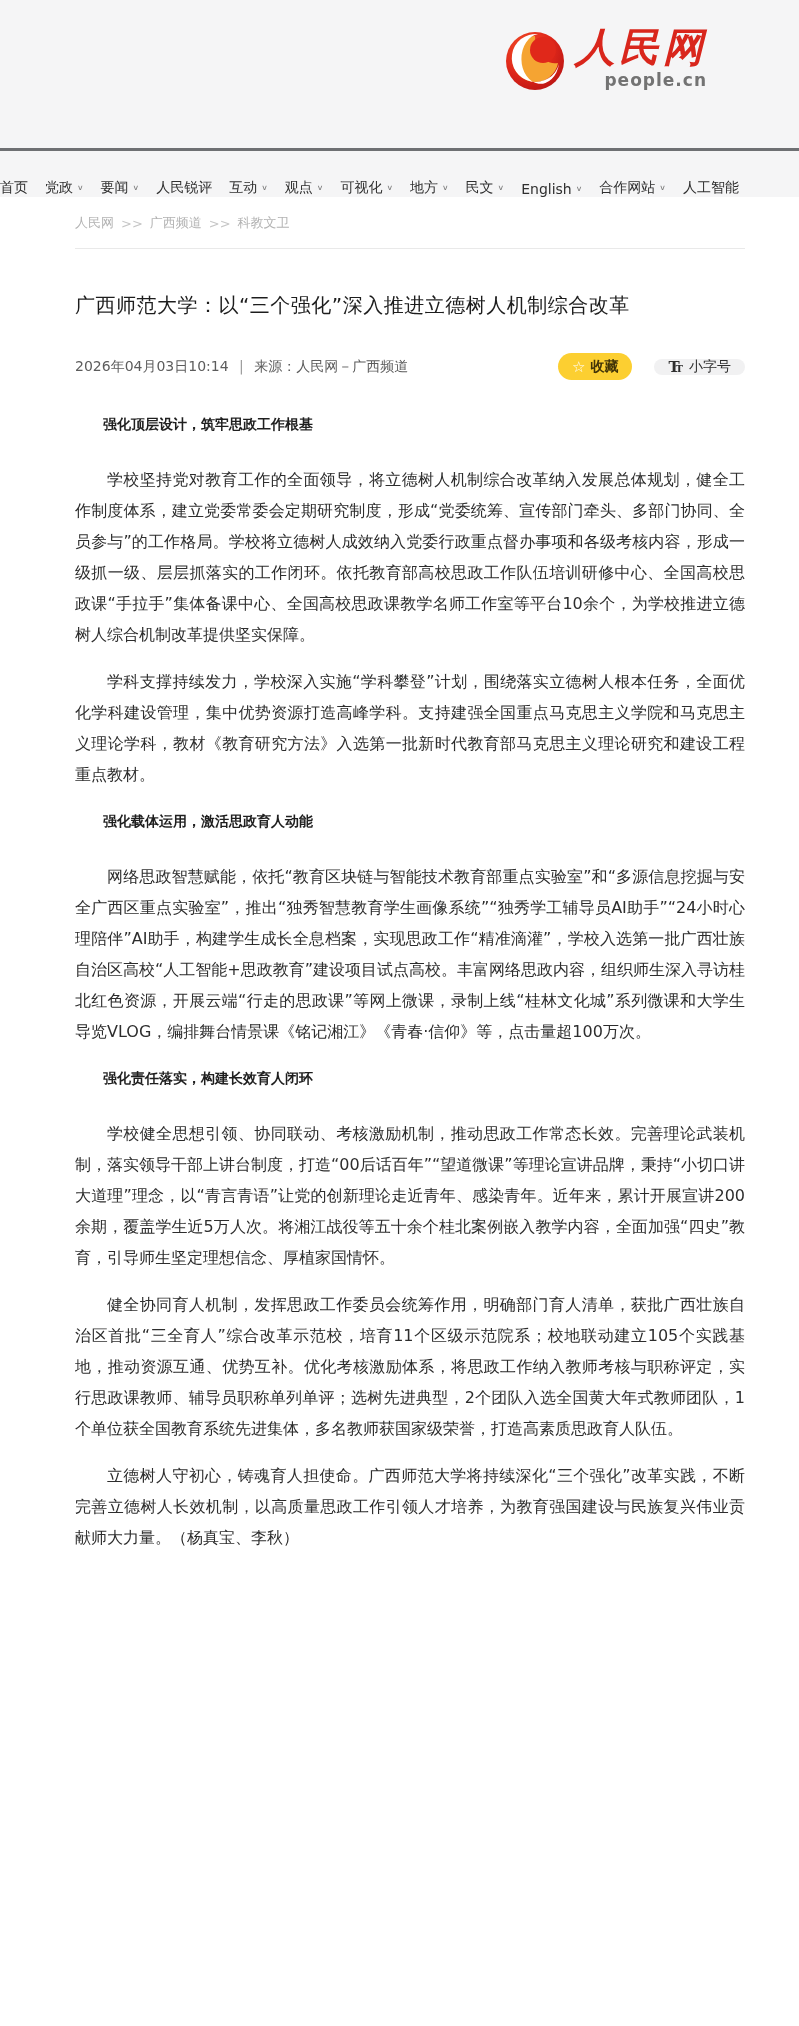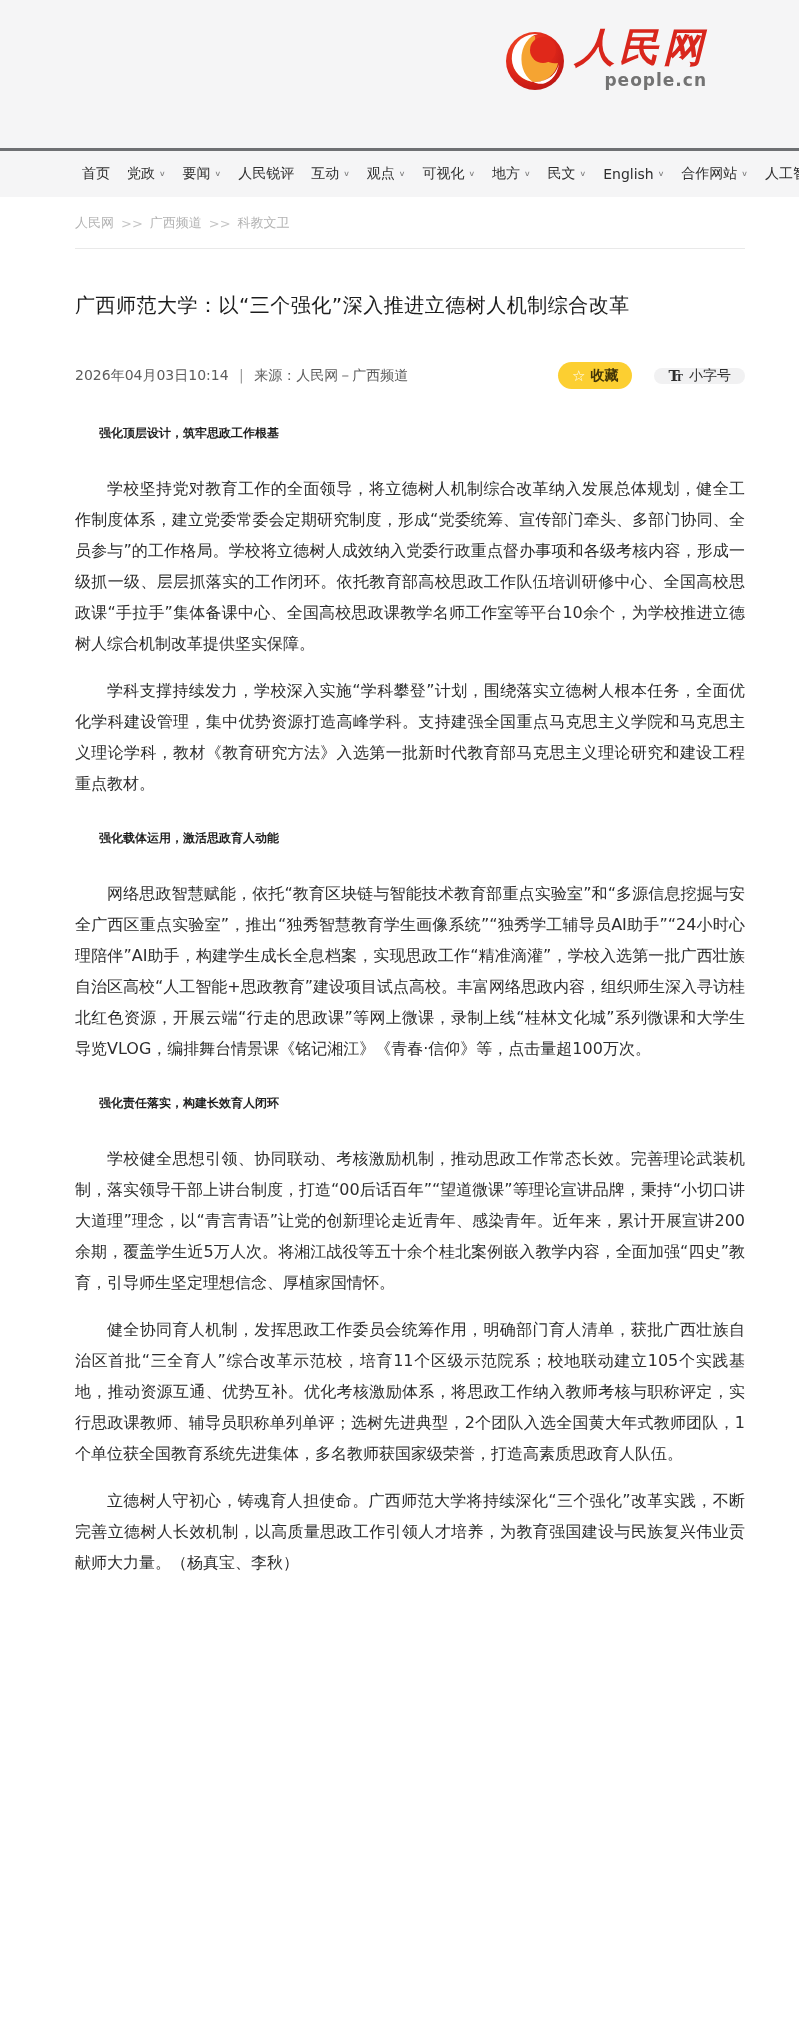--- a/index.html
+++ b/index.html
@@ -50,22 +50,21 @@
     height: 3px;
     background: #6e7073;
     width: 100%;
   }
 
   
   .nav-bar {
     height: 46px;
     background: #f5f5f6;
     display: flex;
-    align-items: center;
-    padding-left: 82px;
+    align-items: flex-end;
     gap: 17px;
     white-space: nowrap;
     overflow: hidden;
   }
   .nav-item {
     font-size: 14px;
     color: #2f2f2f;
     display: inline-flex;
     align-items: center;
     cursor: pointer;
@@ -99,21 +98,21 @@
   .content { width: 670px; margin-left: 75px; }
   .article-title {
     margin-top: 35px;
     font-size: 20px;
     line-height: 42px;
     font-weight: normal;
     color: #1d1d1d;
     letter-spacing: 0.5px;
   }
   .meta-row {
-    margin-top: 36px;
+    margin-top: 27px;
     display: flex;
     align-items: center;
     justify-content: space-between;
   }
   .meta-left { font-size: 14px; color: #5c5c5c; }
   .meta-left .pipe { color: #9a9a9a; margin: 0 6px; }
   .meta-actions { display: flex; align-items: center; gap: 22px; }
   .btn-fav {
     background: #fccf31;
     border: none;
@@ -148,26 +147,26 @@
   .article-body { margin-top: 29px; }
   .article-body p.para {
     font-size: 16px;
     line-height: 31px;
     color: #2d2d2d;
     text-align: justify;
     text-indent: 2em;
     margin: 0 0 16px 0;
   }
   .article-body h2.subhead {
-    font-size: 12px;
+    font-size: 14px;
     line-height: 31px;
     color: #1f1f1f;
     font-weight: bold;
     text-indent: 2em;
-    margin: 24px 0 24px 0;
+    margin: 16px 0 24px 0;
   }
 </style>
 </head>
 <body>
 
 <div class="site-header">
   <div class="logo">
     <span>
       <svg class="logo-mark" viewBox="0 0 62 70">
         <defs>

